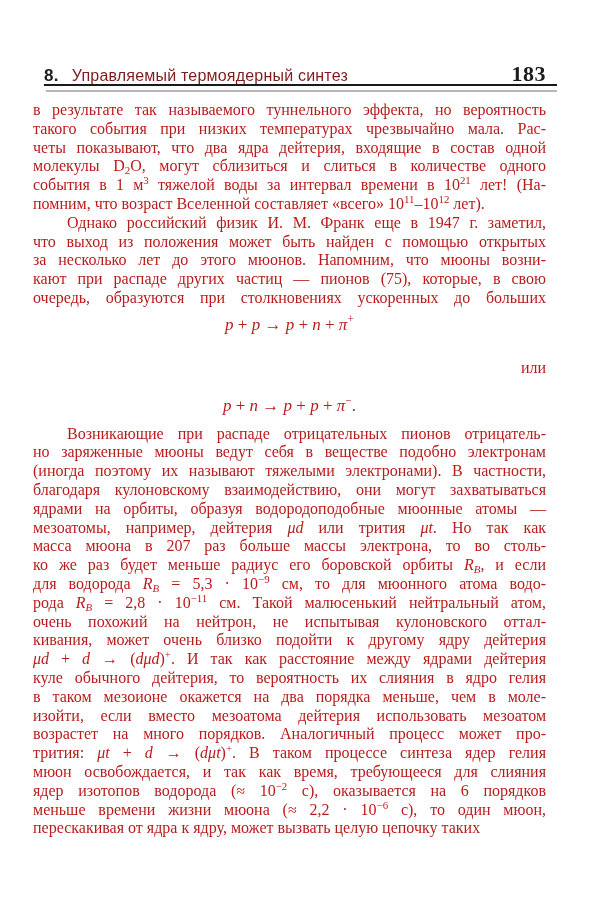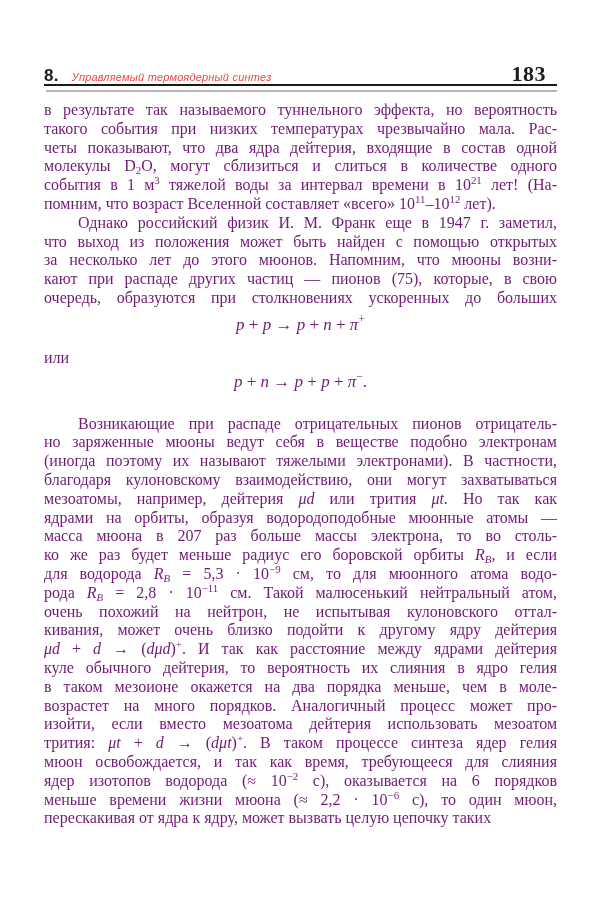--- a/index.html
+++ b/index.html
@@ -19,61 +19,61 @@
   .running-header {
     position: absolute;
     left: 44px; top: 61px; width: 513px;
     display: flex; align-items: baseline;
     font-family: "Liberation Sans", sans-serif;
   }
   .ch-num {
     font-weight: bold; font-size: 17px; letter-spacing: 0.3px;
   }
   .ch-title {
-    font-style: italic; font-size: 11px; margin-left: 13px;
-    letter-spacing: 0.2px; color: #ef4444;
+    font-size: 16px; margin-left: 13px;
+    letter-spacing: 0.2px; color: #7f1d1d;
   }
   .page-num {
     margin-left: auto; margin-right: 11px;
     font-family: "Liberation Serif", serif;
     font-weight: bold; font-size: 22px; letter-spacing: 0.5px;
   }
   .header-rule {
     position: absolute;
     left: 44px; top: 84px; width: 513px; height: 2px;
     background: #1a1a1a;
   }
   .header-rule-shadow {
     position: absolute;
     left: 46px; top: 90px; width: 511px; height: 1.5px;
     background: #b7b7b7;
   }
   
   .body-text {
     position: absolute;
-    left: 44px; top: 101px; width: 513px;
+    left: 33px; top: 101px; width: 513px;
     font-size: 16px; line-height: 18.8px;
-    color: #701a75;
+    color: #b91c1c;
   }
   .line {
     text-align: justify;
     text-align-last: justify;
     white-space: normal;
   }
   .line.last { text-align-last: left; }
   .line.indent { text-indent: 34px; }
   .formula {
     text-align: center;
     font-size: 17px;
     line-height: 20px;
     margin-top: 7px;
   }
-  .plainline { line-height: 18.8px; margin-top: 14px; }
-  .plainline + .formula { margin-top: 4px; }
-  .formula + .line { margin-top: 23px; }
+  .plainline { line-height: 18.8px; margin-top: 24px; text-align: right; }
+  .plainline + .formula { margin-top: 18px; }
+  .formula + .line { margin-top: 9px; }
   sup, sub {
     font-size: 68%;
     line-height: 0;
   }
   sup { vertical-align: baseline; position: relative; top: -0.55em; }
   sub { vertical-align: baseline; position: relative; top: 0.28em; }
   i { font-style: italic; }
 </style>
 </head>
 <body>
@@ -98,32 +98,32 @@
       <div class="line">за несколько лет до этого мюонов. Напомним, что мюоны возни-</div>
       <div class="line">кают при распаде других частиц — пионов (75), которые, в свою</div>
       <div class="line">очередь, образуются при столкновениях ускоренных до больших</div>
       <div class="formula"><i>p</i> + <i>p</i> → <i>p</i> + <i>n</i> + <i>π</i><sup>+</sup></div>
       <div class="plainline">или</div>
       <div class="formula"><i>p</i> + <i>n</i> → <i>p</i> + <i>p</i> + <i>π</i><sup>−</sup>.</div>
       <div class="line indent">Возникающие при распаде отрицательных пионов отрицатель-</div>
       <div class="line">но заряженные мюоны ведут себя в веществе подобно электронам</div>
       <div class="line">(иногда поэтому их называют тяжелыми электронами). В частности,</div>
       <div class="line">благодаря кулоновскому взаимодействию, они могут захватываться</div>
+      <div class="line">ядрами на орбиты, образуя водородоподобные мюонные атомы —</div>
       <div class="line">мезоатомы, например, дейтерия <i>μd</i> или трития <i>μt</i>. Но так как</div>
-      <div class="line">ядрами на орбиты, образуя водородоподобные мюонные атомы —</div>
       <div class="line">масса мюона в 207 раз больше массы электрона, то во столь-</div>
       <div class="line">ко же раз будет меньше радиус его боровской орбиты <i>R<sub>B</sub></i>, и если</div>
       <div class="line">для водорода <i>R<sub>B</sub></i> = 5,3 · 10<sup>−9</sup> см, то для мюонного атома водо-</div>
       <div class="line">рода <i>R<sub>B</sub></i> = 2,8 · 10<sup>−11</sup> см. Такой малюсенький нейтральный атом,</div>
       <div class="line">очень похожий на нейтрон, не испытывая кулоновского оттал-</div>
       <div class="line">кивания, может очень близко подойти к другому ядру дейтерия</div>
       <div class="line"><i>μd</i> + <i>d</i> → (<i>dμd</i>)<sup>+</sup>. И так как расстояние между ядрами дейтерия</div>
       <div class="line">куле обычного дейтерия, то вероятность их слияния в ядро гелия</div>
       <div class="line">в таком мезоионе окажется на два порядка меньше, чем в моле-</div>
+      <div class="line">изойти, если вместо мезоатома дейтерия использовать мезоатом</div>
       <div class="line">возрастет на много порядков. Аналогичный процесс может про-</div>
-      <div class="line">изойти, если вместо мезоатома дейтерия использовать мезоатом</div>
       <div class="line">трития: <i>μt</i> + <i>d</i> → (<i>dμt</i>)<sup>+</sup>. В таком процессе синтеза ядер гелия</div>
       <div class="line">мюон освобождается, и так как время, требующееся для слияния</div>
       <div class="line">ядер изотопов водорода (≈ 10<sup>−2</sup> с), оказывается на 6 порядков</div>
       <div class="line">меньше времени жизни мюона (≈ 2,2 · 10<sup>−6</sup> с), то один мюон,</div>
       <div class="line last">перескакивая от ядра к ядру, может вызвать целую цепочку таких</div>
     </main>
 </div>
 
 </body></html>

